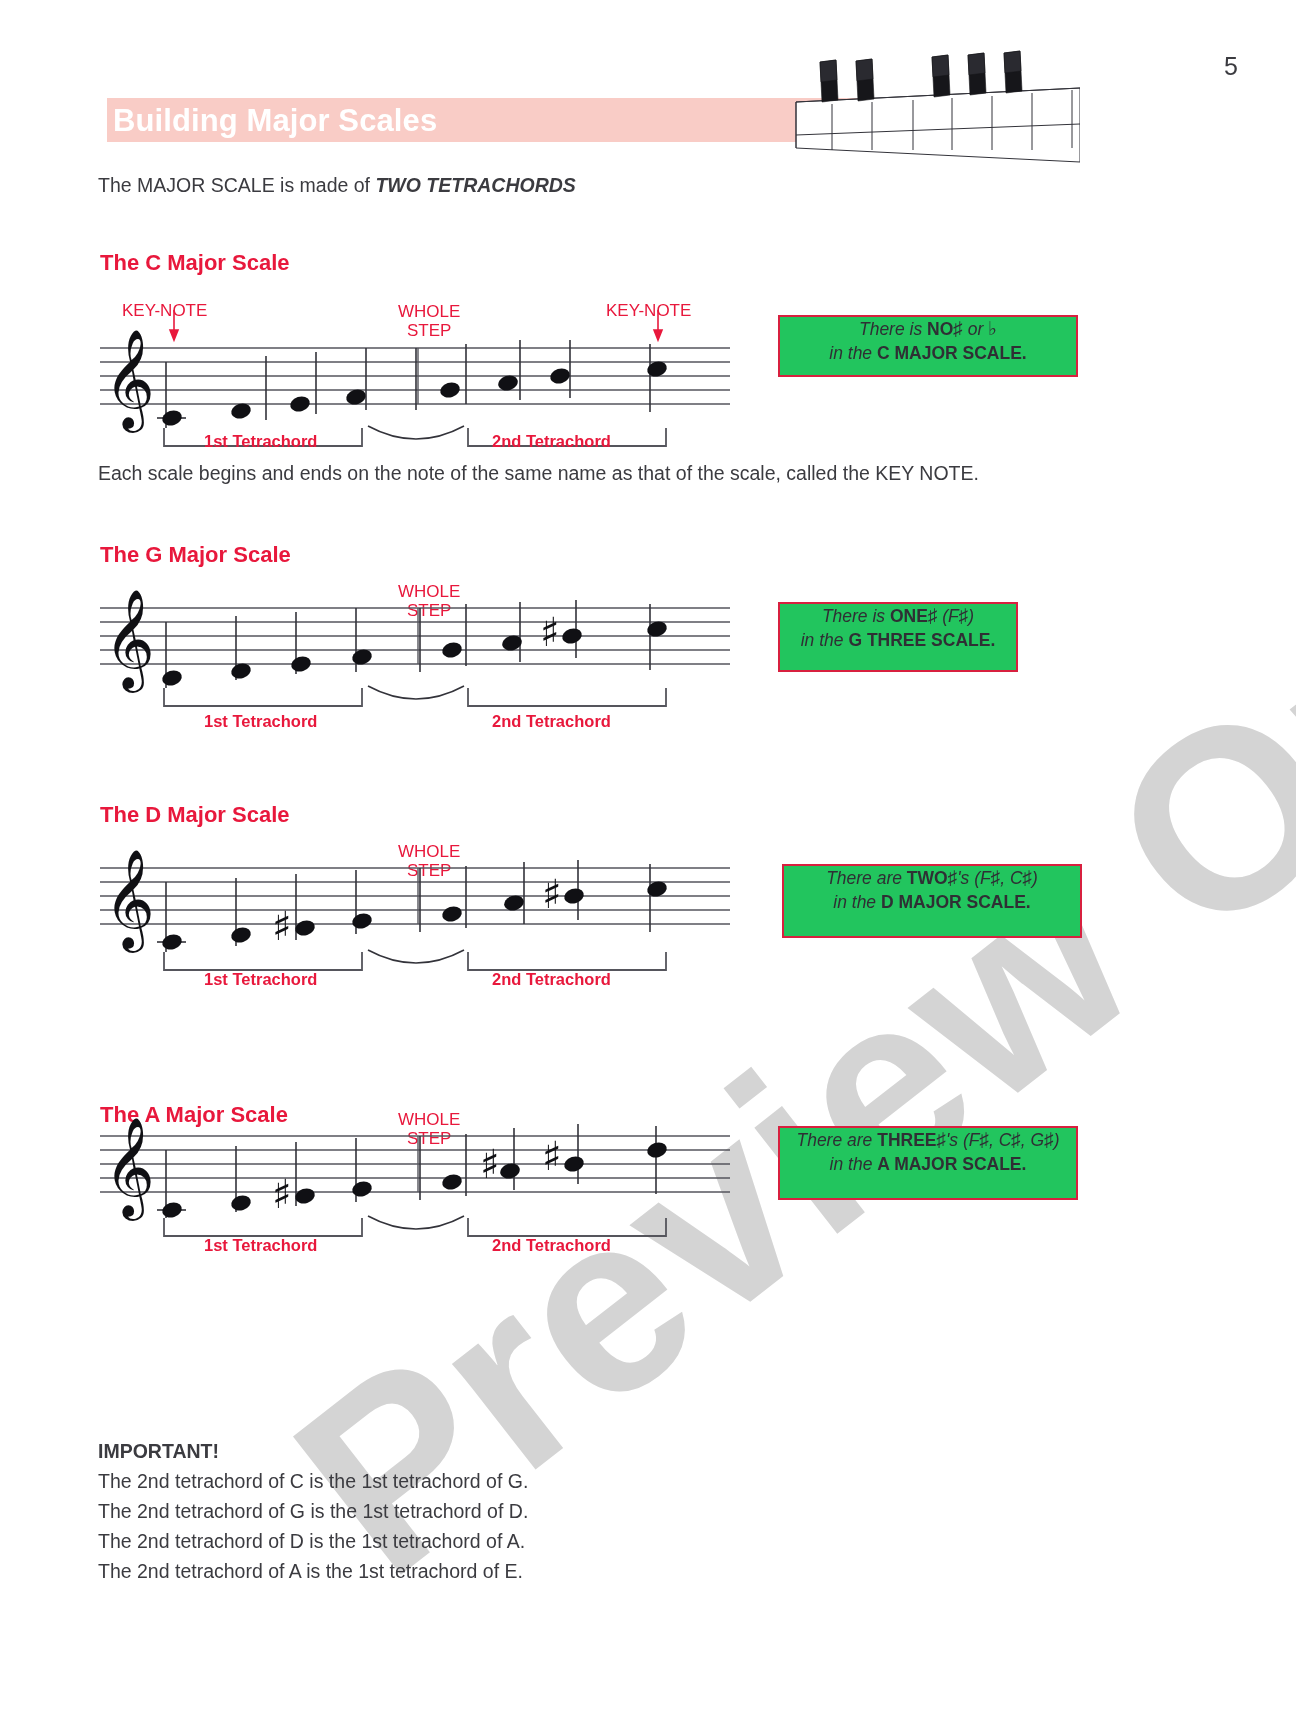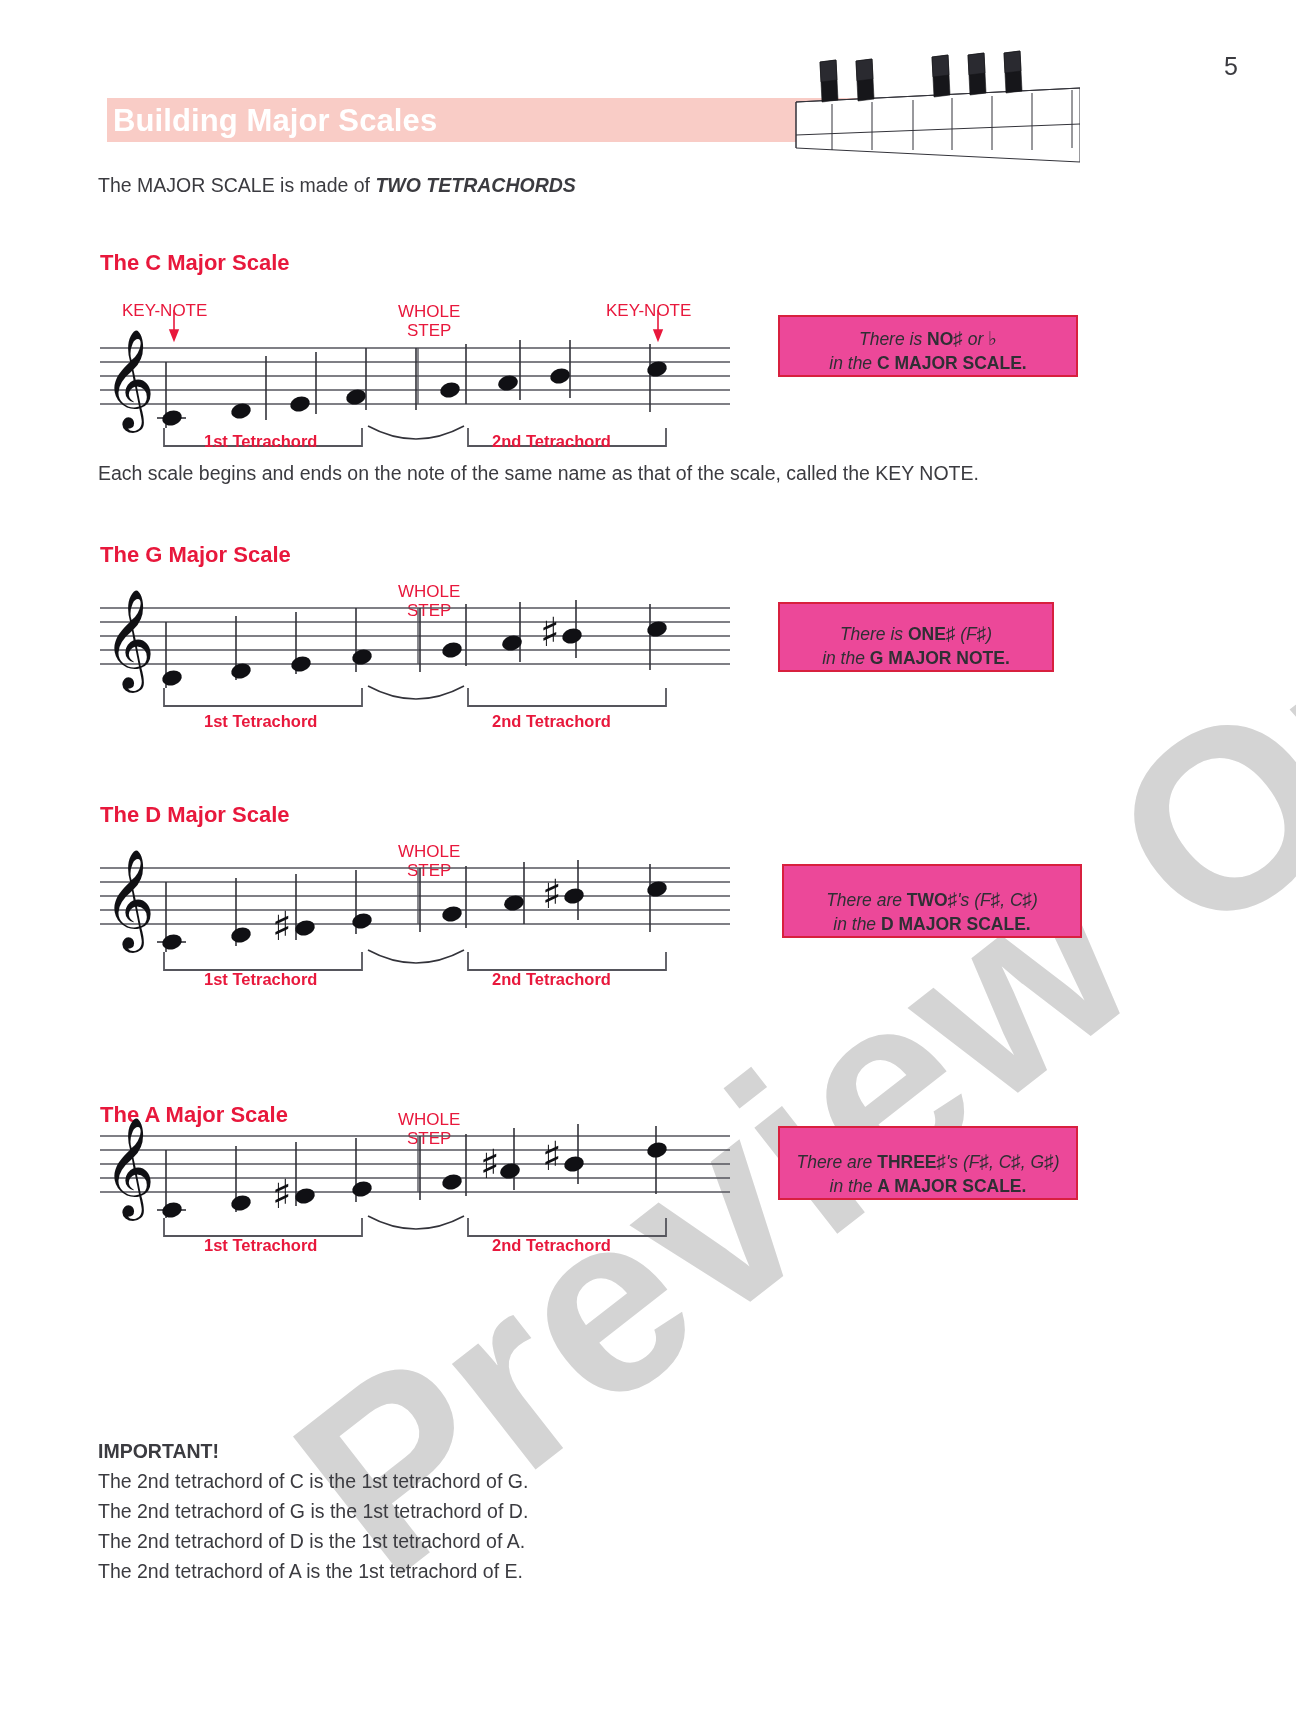--- a/index.html
+++ b/index.html
@@ -117,27 +117,27 @@
     position: absolute;
     font-size: 16.5px;
     font-weight: bold;
     color: #e8183c;
     white-space: nowrap;
   }
 
   
   .info-box {
     position: absolute;
-    background: #ec4899;
+    background: #22c55e;
     border: 2px solid #d8203f;
     box-sizing: border-box;
     display: flex;
     flex-direction: column;
     align-items: center;
-    justify-content: flex-end;
+    justify-content: flex-start;
     z-index: 7;
   }
   .info-line {
     font-size: 17.5px;
     font-style: italic;
     color: #2f2f34;
     line-height: 24px;
     white-space: nowrap;
   }
   .info-line b { font-weight: bold; font-style: normal; }
@@ -346,26 +346,26 @@
         <path d="M64 100 L64 118 L262 118 L262 100"></path>
         <path d="M368 100 L368 118 L566 118 L566 100"></path>
       </g>
       <path d="M268 98 Q316 124 364 98" stroke="#33333a" stroke-width="1.6" fill="none"></path>
     </svg>
   </div>
 
   <div class="tetra-label" style="left:204px;top:712px;">1st Tetrachord</div>
   <div class="tetra-label" style="left:492px;top:712px;">2nd Tetrachord</div>
 
-  <div class="info-box" style="left:778px;top:602px;width:276px;height:70px;">
+  <div class="info-box" style="left:778px;top:602px;width:240px;height:70px;">
     <div class="info-line">
       <span>There is </span><b>ONE</b><span class="acc">♯</span><span> (F</span><span class="acc">♯</span><span>)</span>
     </div>
     <div class="info-line">
-      <span>in the </span><b>G MAJOR NOTE.</b>
+      <span>in the </span><b>G THREE SCALE.</b>
     </div>
   </div>
 </div>
 
 <div class="scale-block" style="top:0;width:1296px;height:0;">
   <div class="scale-heading" style="top:802px;">The D Major Scale</div>
 
   <div class="annot" style="left:398px;top:826px;">
     <div>WHOLE</div>
     <div>STEP</div>

